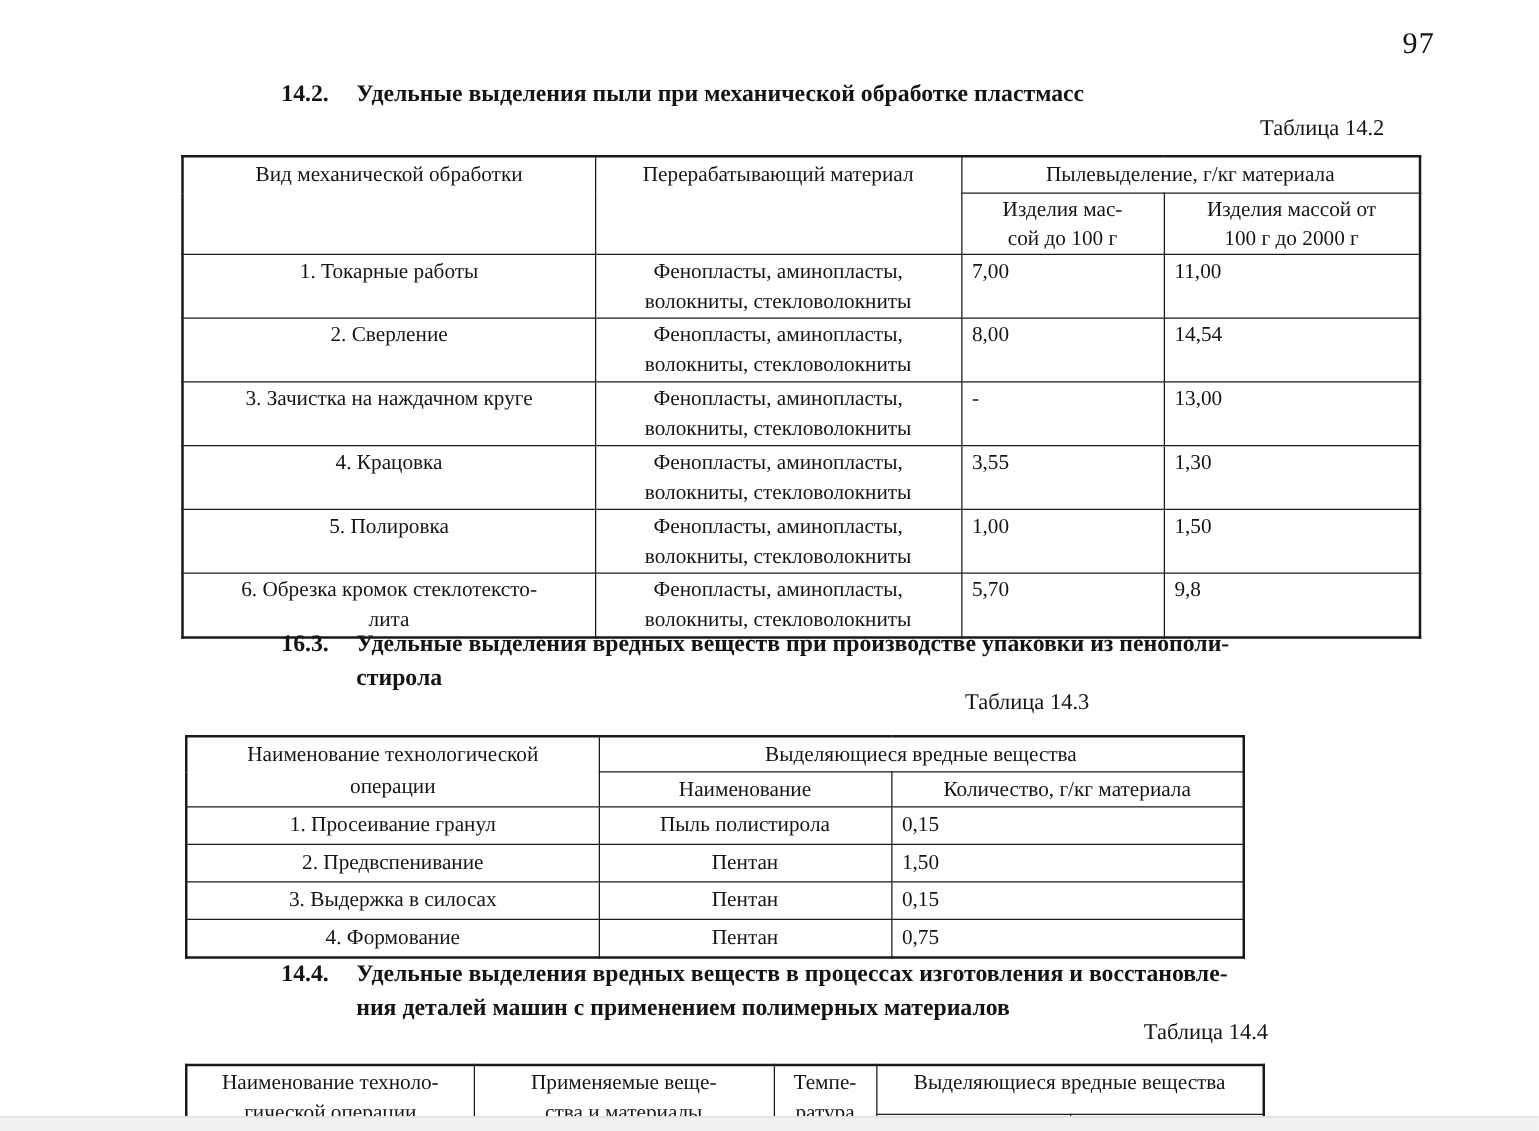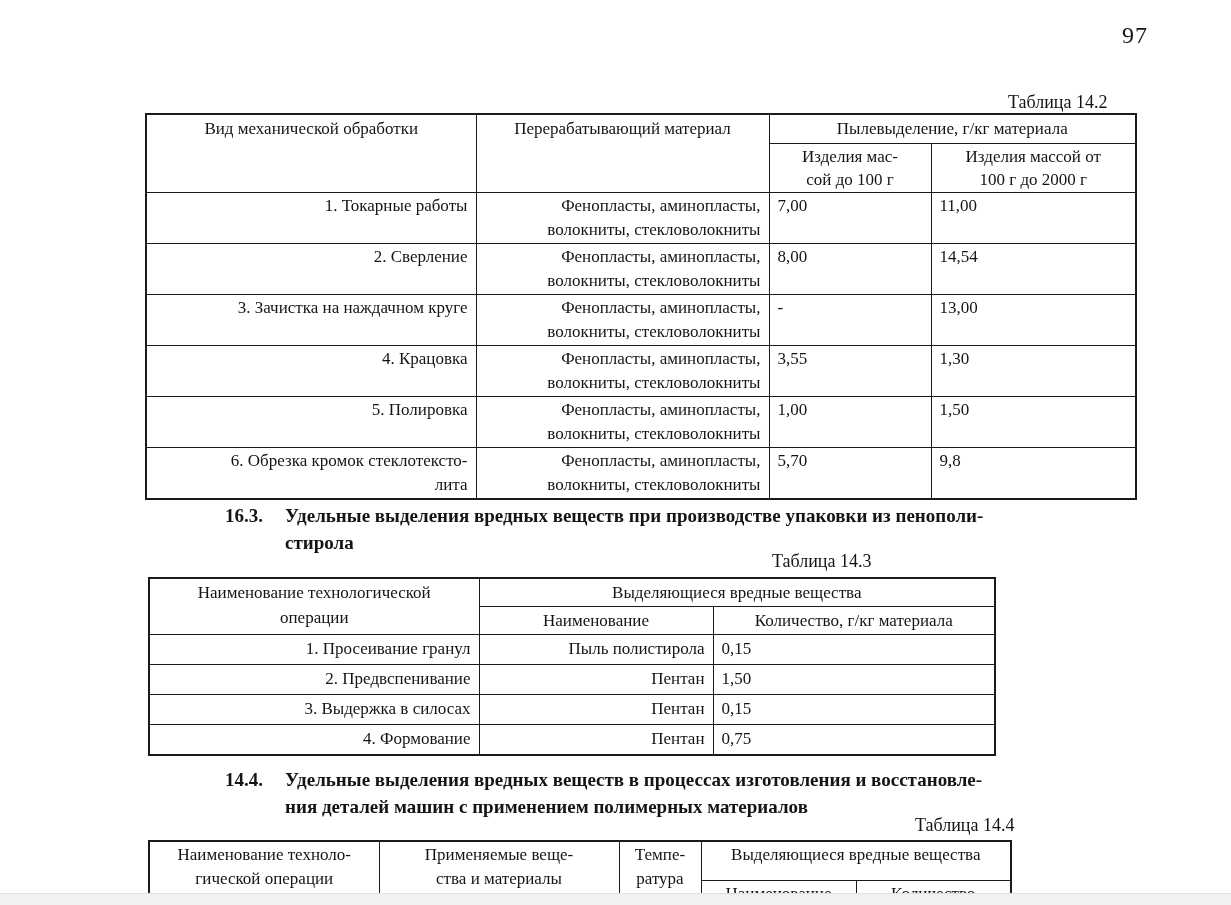--- a/index.html
+++ b/index.html
@@ -5,28 +5,28 @@
   html,body{margin:0;padding:0;background:#fff;}
   .page{
     position:relative;width:1231px;height:905px;background:#ffffff;
     font-family:"Liberation Serif", serif;color:#141414;overflow:hidden;
   }
   .pageno{position:absolute;top:22px;left:1122px;font-size:24px;letter-spacing:1px;}
   .heading{position:absolute;display:flex;font-weight:bold;font-size:19px;line-height:27px;}
   .heading .num{flex:0 0 60px;}
   .heading .ttl{white-space:pre-line;}
   .tbl-label{position:absolute;font-size:18px;}
-  table{border-collapse:collapse;table-layout:fixed;font-size:17px;background:#fff;}
+  table{border-collapse:collapse;table-layout:fixed;font-size:17px;background:#fff;margin-top:11px;}
   table,td,th{border:1px solid #1a1a1a;}
   table{border-width:2px;}
   td,th{padding:1px 8px;vertical-align:top;font-weight:normal;overflow:hidden;}
   th{text-align:center;}
   .pre{white-space:pre-line;}
   .c{text-align:left;}
-  .l{text-align:right;}
+  .l{text-align:center;}
   #tbl142{position:absolute;top:113px;left:145px;width:990px;}
   #tbl142 td{height:46px;line-height:24px;}
   #tbl142 .hr1 th{height:26px;line-height:26px;}
   #tbl142 .hr2 th{height:46px;line-height:23px;}
   #tbl143{position:absolute;top:577px;left:148px;width:846px;}
   #tbl143 th{height:25px;line-height:25px;}
   #tbl143 td{height:27px;line-height:26px;}
   #tbl144{position:absolute;top:840px;left:148px;width:862px;}
   #tbl144 th{line-height:24px;}
   #tbl144 .hr1 th{height:36px;}
@@ -37,20 +37,24 @@
     background:#f1f1f1;border-top:1px solid #dddddd;box-sizing:border-box;
   }
 </style>
 </head>
 <body>
 
 <div class="page">
 
   <div class="pageno">97</div>
 
+  <div class="heading" style="top:62px;left:225px;width:920px;">
+    <span class="num">14.2.</span>
+    <span class="ttl">Удельные выделения пыли при механической обработке пластмасс</span>
+  </div>
   <div class="tbl-label" style="top:92px;left:1008px;">Таблица 14.2</div>
 
   <table id="tbl142">
     <colgroup>
         <col style="width:330px">
         <col style="width:293px">
         <col style="width:162px">
         <col style="width:205px">
       </colgroup>
     <tbody>

